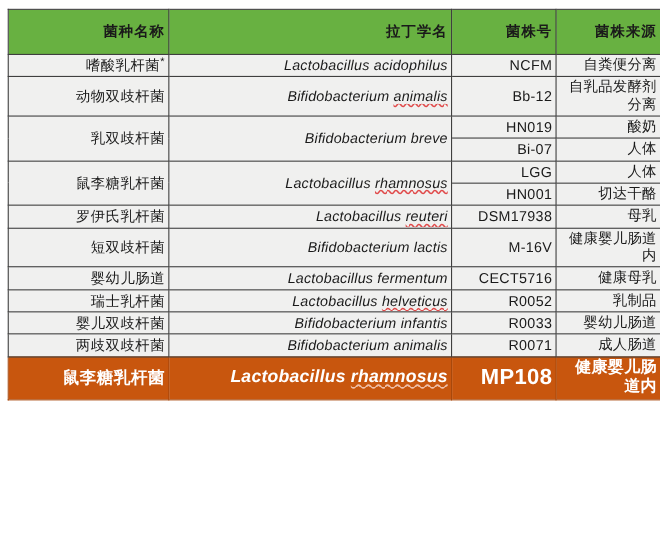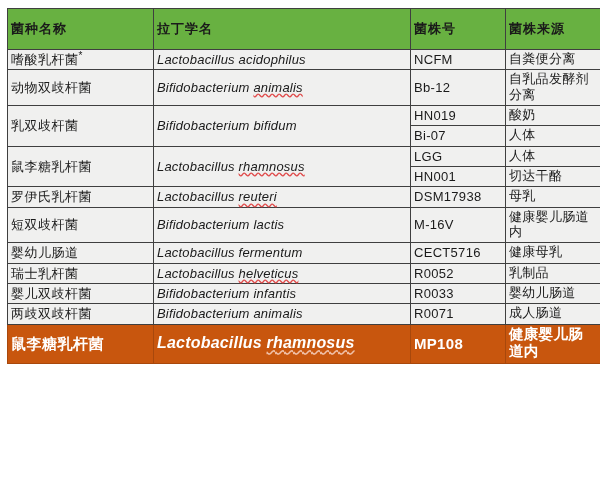--- a/index.html
+++ b/index.html
@@ -24,21 +24,21 @@
     left: 7px;
     top: 8px;
     width: 593px;
     border-collapse: collapse;
     table-layout: fixed;
   }
   table.strain-table td,
   table.strain-table th {
     border: 1.5px solid #3f3f3f;
     padding: 2px 3px;
-    text-align: left;
+    text-align: right;
     vertical-align: middle;
     background: #f0f0ef;
     color: #1a1a1a;
     font-size: 13px;
     line-height: 1.18;
   }
   thead th {
     background: #68b141 !important;
     color: #ffffff;
     font-weight: bold;
@@ -88,21 +88,21 @@
     color: #ffffff;
     font-weight: bold;
     border-color: #a8480c;
   }
   tr.highlight td.latin {
     font-style: italic;
     font-weight: bold;
     font-size: 16px;
   }
   tr.highlight td.cn { font-size: 15px; }
-  tr.highlight td.code { font-size: 15px; }
+  tr.highlight td.code { font-size: 20px; }
   tr.highlight td.src { font-size: 14.5px; }
   tr.highlight .squiggle {
     text-decoration: underline wavy #f0c0a8;
     -webkit-text-decoration: underline wavy #f0c0a8;
   }
 </style>
 </head>
 <body>
 
 <div id="sheet">
@@ -129,21 +129,21 @@
           <td class="src">自粪便分离</td>
         </tr>
         <tr>
           <td class="cn" rowspan="1"><span>动物双歧杆菌</span></td>
           <td class="latin" rowspan="1"><span>Bifidobacterium </span><span class="squiggle">animalis</span></td>
           <td class="code">Bb-12</td>
           <td class="src">自乳品发酵剂分离</td>
         </tr>
         <tr>
           <td class="cn" rowspan="2"><span>乳双歧杆菌</span></td>
-          <td class="latin" rowspan="2"><span>Bifidobacterium bifidum</span></td>
+          <td class="latin" rowspan="2"><span>Bifidobacterium breve</span></td>
           <td class="code">HN019</td>
           <td class="src">酸奶</td>
         </tr>
         <tr>
           <td class="code">Bi-07</td>
           <td class="src">人体</td>
         </tr>
         <tr>
           <td class="cn" rowspan="2"><span>鼠李糖乳杆菌</span></td>
           <td class="latin" rowspan="2"><span>Lactobacillus </span><span class="squiggle">rhamnosus</span></td>

